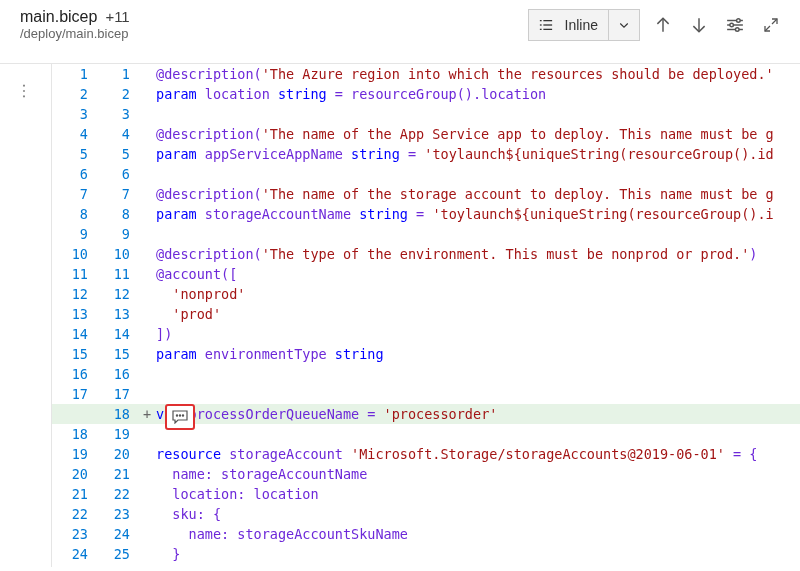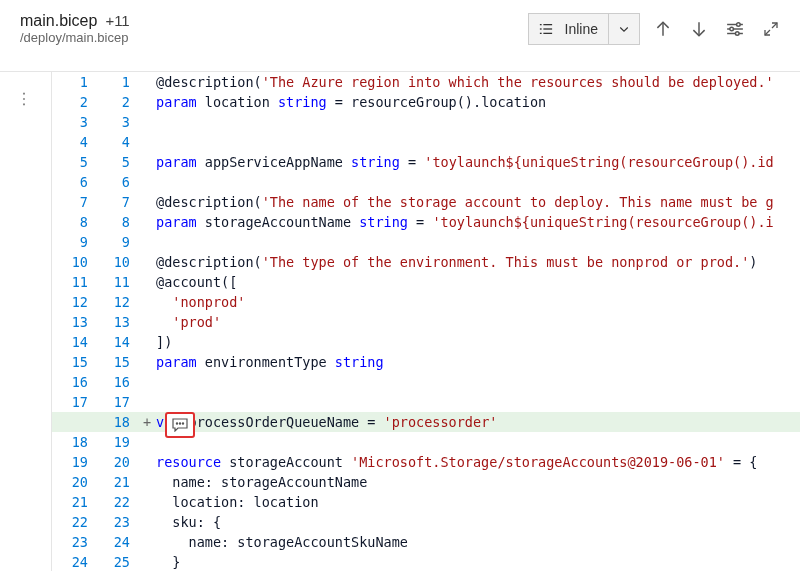--- a/index.html
+++ b/index.html
@@ -12,21 +12,21 @@
     width: 800px;
     height: 571px;
     overflow: hidden;
   }
   .header {
     display: flex;
     align-items: center;
     justify-content: space-between;
     padding: 8px 16px 22px 20px;
     border-bottom: 1px solid #e5e5e5;
-    height: 72px;
+    height: 64px;
   }
   .file-info { display: flex; flex-direction: column; }
   .file-name-row { display: flex; align-items: baseline; gap: 8px; }
   .file-name { font-size: 16px; font-weight: 500; color: #222; }
   .file-diff { font-size: 15px; color: #404040; font-weight: 500; }
   .file-path { font-size: 13px; color: #666; margin-top: 0; }
   .toolbar { display: flex; align-items: center; gap: 10px; }
   .inline-dd {
     display: flex; align-items: center;
     border: 1px solid #ccc; background: #f3f3f3;
@@ -84,21 +84,21 @@
     width: 14px; text-align: center;
     color: #666; flex-shrink: 0;
   }
   .code-content {
     padding-left: 2px;
     flex: 1;
     overflow: hidden;
   }
   .kw { color: #0000ff; }
   .str { color: #a31515; }
-  .plain { color: #0f172a; }
+  .plain { color: #6d28d9; }
 
   .comment-callout {
     position: absolute;
     left: 113px;
     top: 340px;
     width: 30px; height: 26px;
     border: 2px solid #e03030;
     border-radius: 3px;
     display: flex; align-items: center; justify-content: center;
     background: #fff;
@@ -171,21 +171,21 @@
 </div>
 
 <div class="body-area">
   <div class="gutter-left">
     <div class="more-dots">⋯</div>
   </div>
   <div class="code-area" id="code-area">
     <div class="code-line"><span class="ln-old">1</span><span class="ln-new">1</span><span class="sign"> </span><span class="code-content"><span class="plain">@description(</span><span class="str">'The Azure region into which the resources should be deployed.'</span></span></div>
       <div class="code-line"><span class="ln-old">2</span><span class="ln-new">2</span><span class="sign"> </span><span class="code-content"><span class="kw">param</span><span class="plain"> location </span><span class="kw">string</span><span class="plain"> = resourceGroup().location</span></span></div>
       <div class="code-line"><span class="ln-old">3</span><span class="ln-new">3</span><span class="sign"> </span><span class="code-content"></span></div>
-      <div class="code-line"><span class="ln-old">4</span><span class="ln-new">4</span><span class="sign"> </span></div>
+      <div class="code-line"><span class="ln-old">4</span><span class="ln-new">4</span><span class="sign"> </span><span class="code-content"><span class="plain">@description(</span><span class="str">'The name of the App Service app to deploy. This name must be g</span></span></div>
       <div class="code-line"><span class="ln-old">5</span><span class="ln-new">5</span><span class="sign"> </span><span class="code-content"><span class="kw">param</span><span class="plain"> appServiceAppName </span><span class="kw">string</span><span class="plain"> = </span><span class="str">'toylaunch${uniqueString(resourceGroup().id</span></span></div>
       <div class="code-line"><span class="ln-old">6</span><span class="ln-new">6</span><span class="sign"> </span><span class="code-content"></span></div>
       <div class="code-line"><span class="ln-old">7</span><span class="ln-new">7</span><span class="sign"> </span><span class="code-content"><span class="plain">@description(</span><span class="str">'The name of the storage account to deploy. This name must be g</span></span></div>
       <div class="code-line"><span class="ln-old">8</span><span class="ln-new">8</span><span class="sign"> </span><span class="code-content"><span class="kw">param</span><span class="plain"> storageAccountName </span><span class="kw">string</span><span class="plain"> = </span><span class="str">'toylaunch${uniqueString(resourceGroup().i</span></span></div>
       <div class="code-line"><span class="ln-old">9</span><span class="ln-new">9</span><span class="sign"> </span><span class="code-content"></span></div>
       <div class="code-line"><span class="ln-old">10</span><span class="ln-new">10</span><span class="sign"> </span><span class="code-content"><span class="plain">@description(</span><span class="str">'The type of the environment. This must be nonprod or prod.'</span><span class="plain">)</span></span></div>
       <div class="code-line"><span class="ln-old">11</span><span class="ln-new">11</span><span class="sign"> </span><span class="code-content"><span class="plain">@account([</span></span></div>
       <div class="code-line"><span class="ln-old">12</span><span class="ln-new">12</span><span class="sign"> </span><span class="code-content"><span class="plain">  </span><span class="str">'nonprod'</span></span></div>
       <div class="code-line"><span class="ln-old">13</span><span class="ln-new">13</span><span class="sign"> </span><span class="code-content"><span class="plain">  </span><span class="str">'prod'</span></span></div>
       <div class="code-line"><span class="ln-old">14</span><span class="ln-new">14</span><span class="sign"> </span><span class="code-content"><span class="plain">])</span></span></div>

